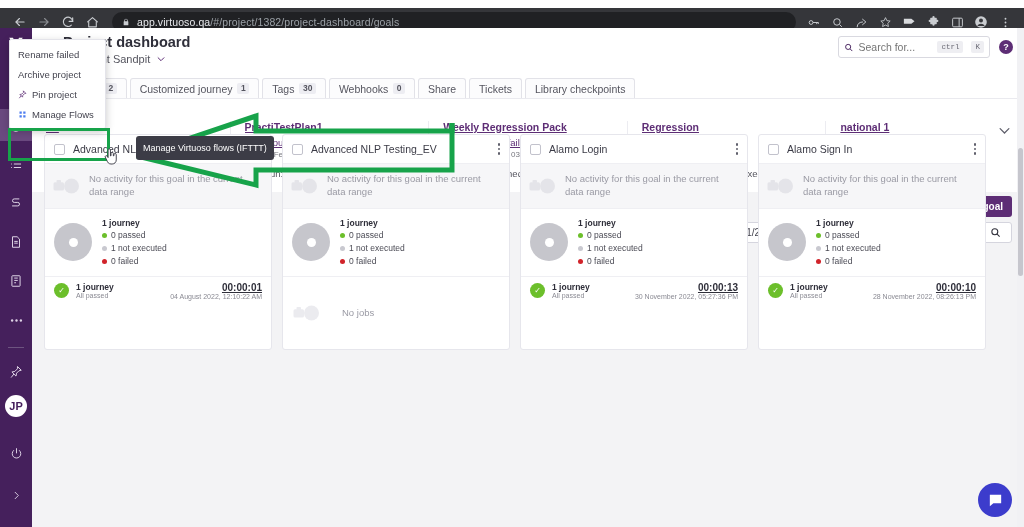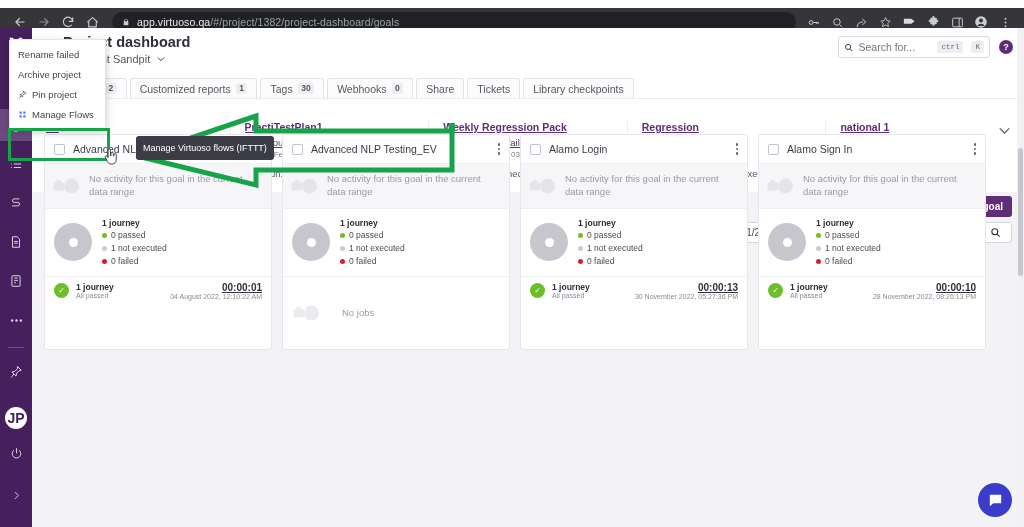--- a/index.html
+++ b/index.html
@@ -52,22 +52,22 @@
   .sb-logo { margin-top: 6px; margin-bottom: 14px; }
   .sb-item {
     width: 32px; height: 32px; display: flex; align-items: center;
     justify-content: center; color: #d9cfe2; margin-bottom: 7px; position: relative;
   }
   .sb-item.active { background: #6b4a80; }
   .sb-divider { width: 16px; height: 1px; background: #6d5480; margin: 4px 0 8px; }
   .sb-bottom { margin-top: auto; display: flex; flex-direction: column; align-items: center; padding-bottom: 6px; }
   .avatar {
     width: 22px; height: 22px; border-radius: 50%; background: #fff; color: #45205c;
-    font-size: 14px; font-weight: bold; display: flex; align-items: center;
-    justify-content: center; margin-bottom: 8px;
+    font-size: 11px; font-weight: bold; display: flex; align-items: center;
+    justify-content: center; margin-bottom: 20px;
   }
   .sb-bottom .sb-item { margin-bottom: 10px; }
 
   
   .content { position: absolute; left: 32px; top: 0; width: 992px; height: 499px; background: #f3f3f5; }
 
   
   .page-head { position: relative; height: 48px; background: #fff; }
   .kebab-head {
     position: absolute; left: 14px; top: 13px; width: 14px; height: 20px;
@@ -423,21 +423,21 @@
       </div>
       <div class="help-ic">?</div>
     </div>
 
     <div class="tabs">
       <div class="tab">
         <span>quirements</span>
         <span class="cnt">2</span>
       </div>
       <div class="tab">
-        <span>Customized reports</span>
+        <span>Customized journey</span>
         <span class="cnt">1</span>
       </div>
       <div class="tab">
         <span>Tags</span>
         <span class="cnt">30</span>
       </div>
       <div class="tab">
         <span>Webhooks</span>
         <span class="cnt">0</span>
       </div>

